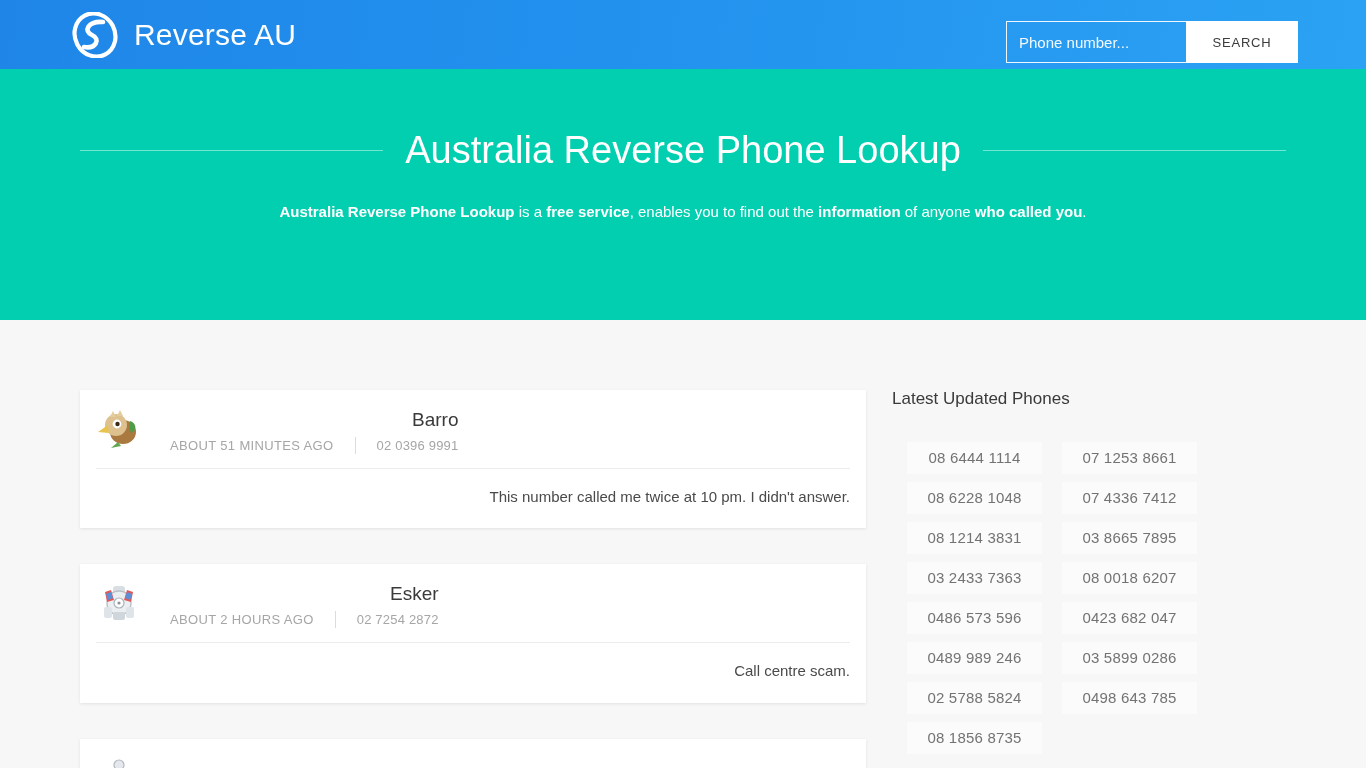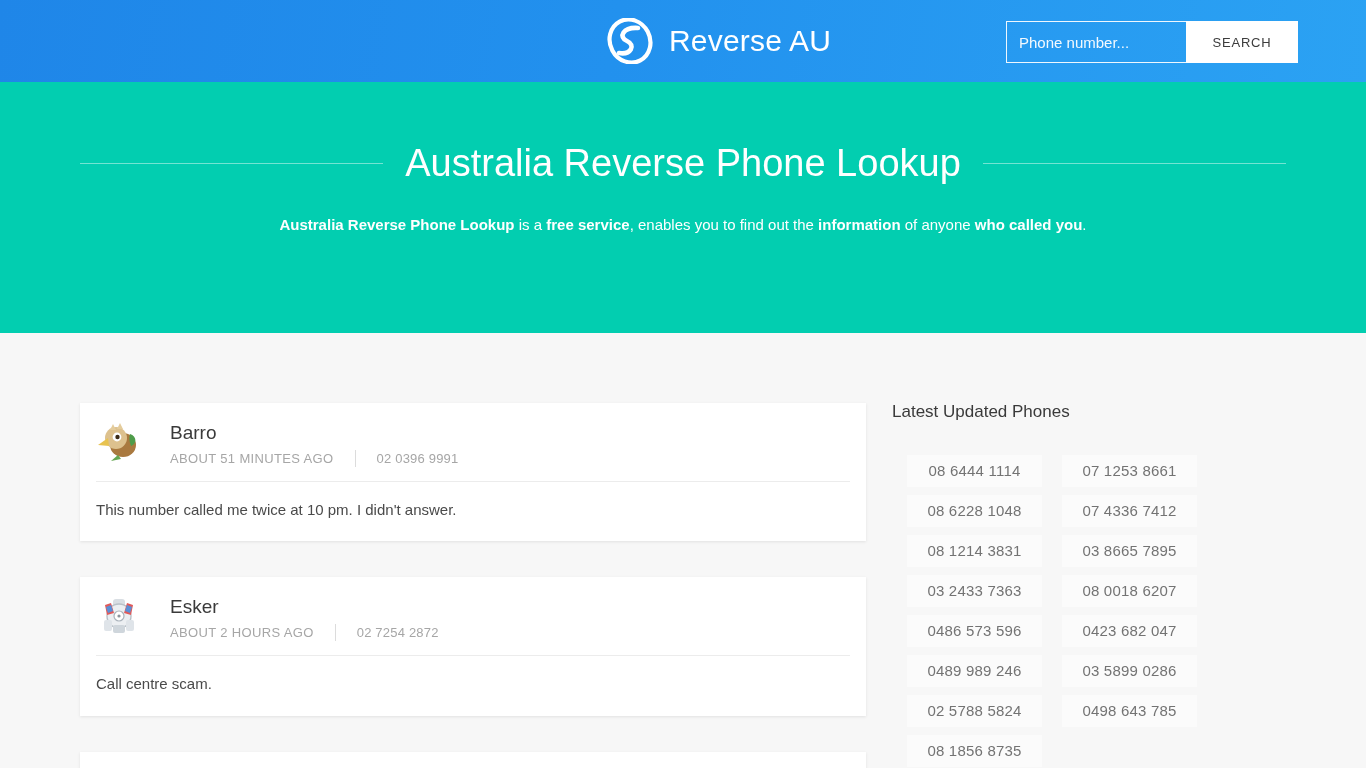--- a/index.html
+++ b/index.html
@@ -14,25 +14,24 @@
   body {
     background: #f7f7f7;
     font-family: "Liberation Sans", "DejaVu Sans", sans-serif;
     color: #333;
     -webkit-font-smoothing: antialiased;
   }
 
   
   .site-header {
     position: relative;
-    height: 82px;
+    height: 69px;
     background: linear-gradient(100deg, #1f86e8 0%, #2291ee 45%, #2ba2f3 100%);
     display: flex;
     align-items: center;
-    justify-content: center;
   }
 
   .brand {
     display: flex;
     align-items: center;
     margin-left: 68px;
     text-decoration: none;
     gap: 12px;
   }
 
@@ -139,20 +138,21 @@
 
   .col-main { width: 786px; flex: none; }
   .col-side { width: 420px; flex: none; padding-left: 26px; }
 
   
   .comment-card {
     background: #ffffff;
     box-shadow: 0 1px 3px rgba(0,0,0,0.09);
     padding: 16px 16px 0 16px;
     margin-bottom: 36px;
+    text-align: right;
   }
 
   .comment-head {
     display: flex;
     align-items: flex-start;
     padding-bottom: 14px;
     border-bottom: 1px solid #ececec;
   }
 
   .avatar {

